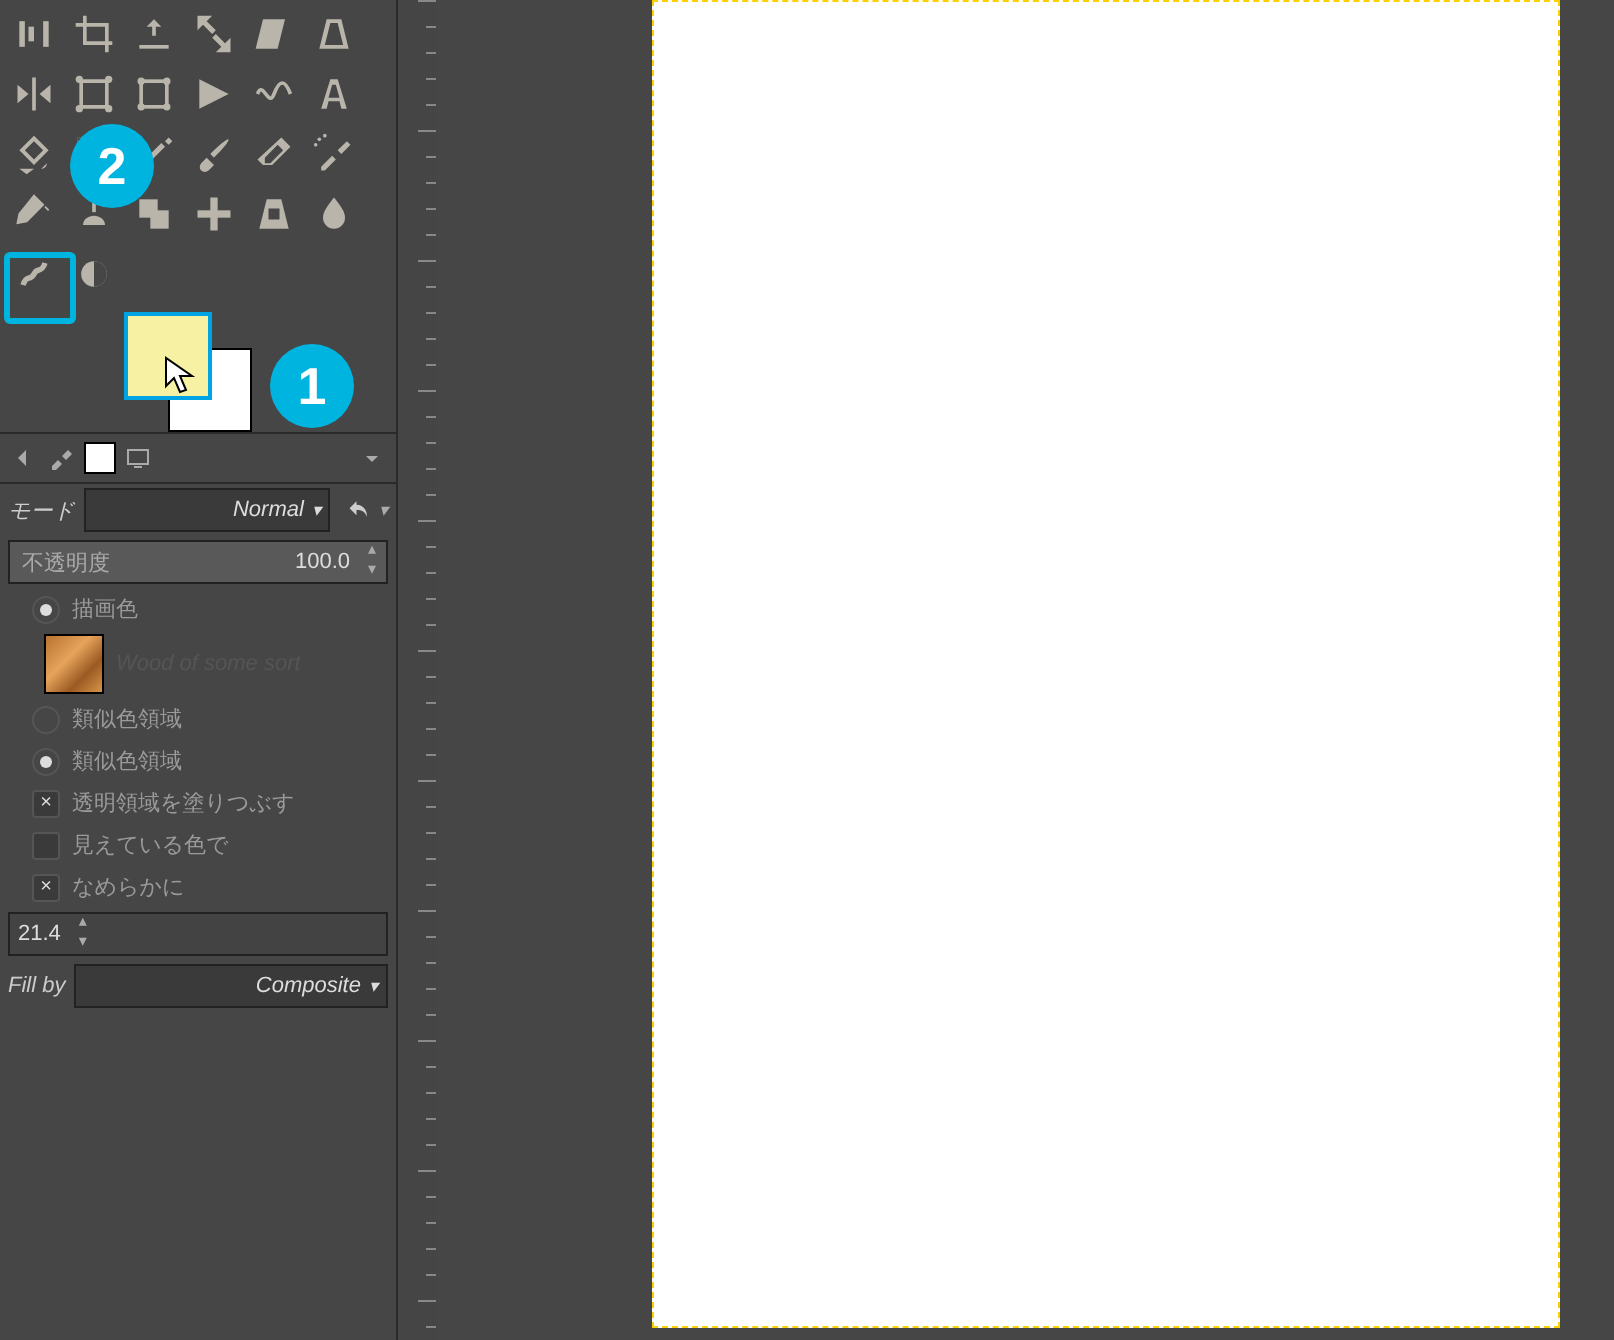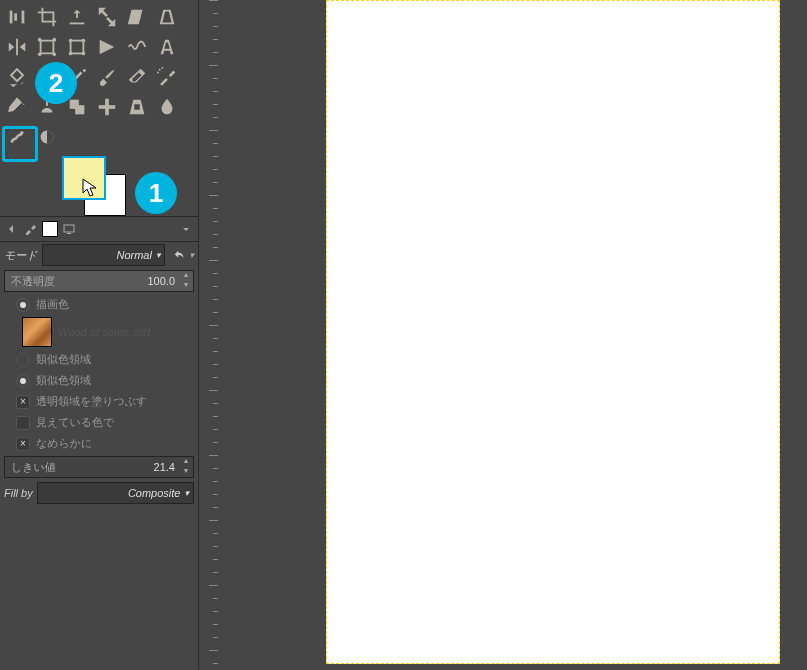--- a/index.html
+++ b/index.html
@@ -315,21 +315,20 @@
       <span>見えている色で</span>
     </div>
   <div class="check-row">
       <span class="check">
         <span class="x">×</span>
       </span>
       <span>なめらかに</span>
     </div>
 
   <div class="spin-row" style="background:#434343">
-    <span class="spin-label">しきい値</span>
     <span class="spin-val">21.4</span>
     <div class="spin-btns">
         <span>▴</span>
         <span>▾</span>
       </div>
   </div>
 
   <div class="form-row" style="margin-top:2px">
     <label>Fill by</label>
     <div class="select-box">

